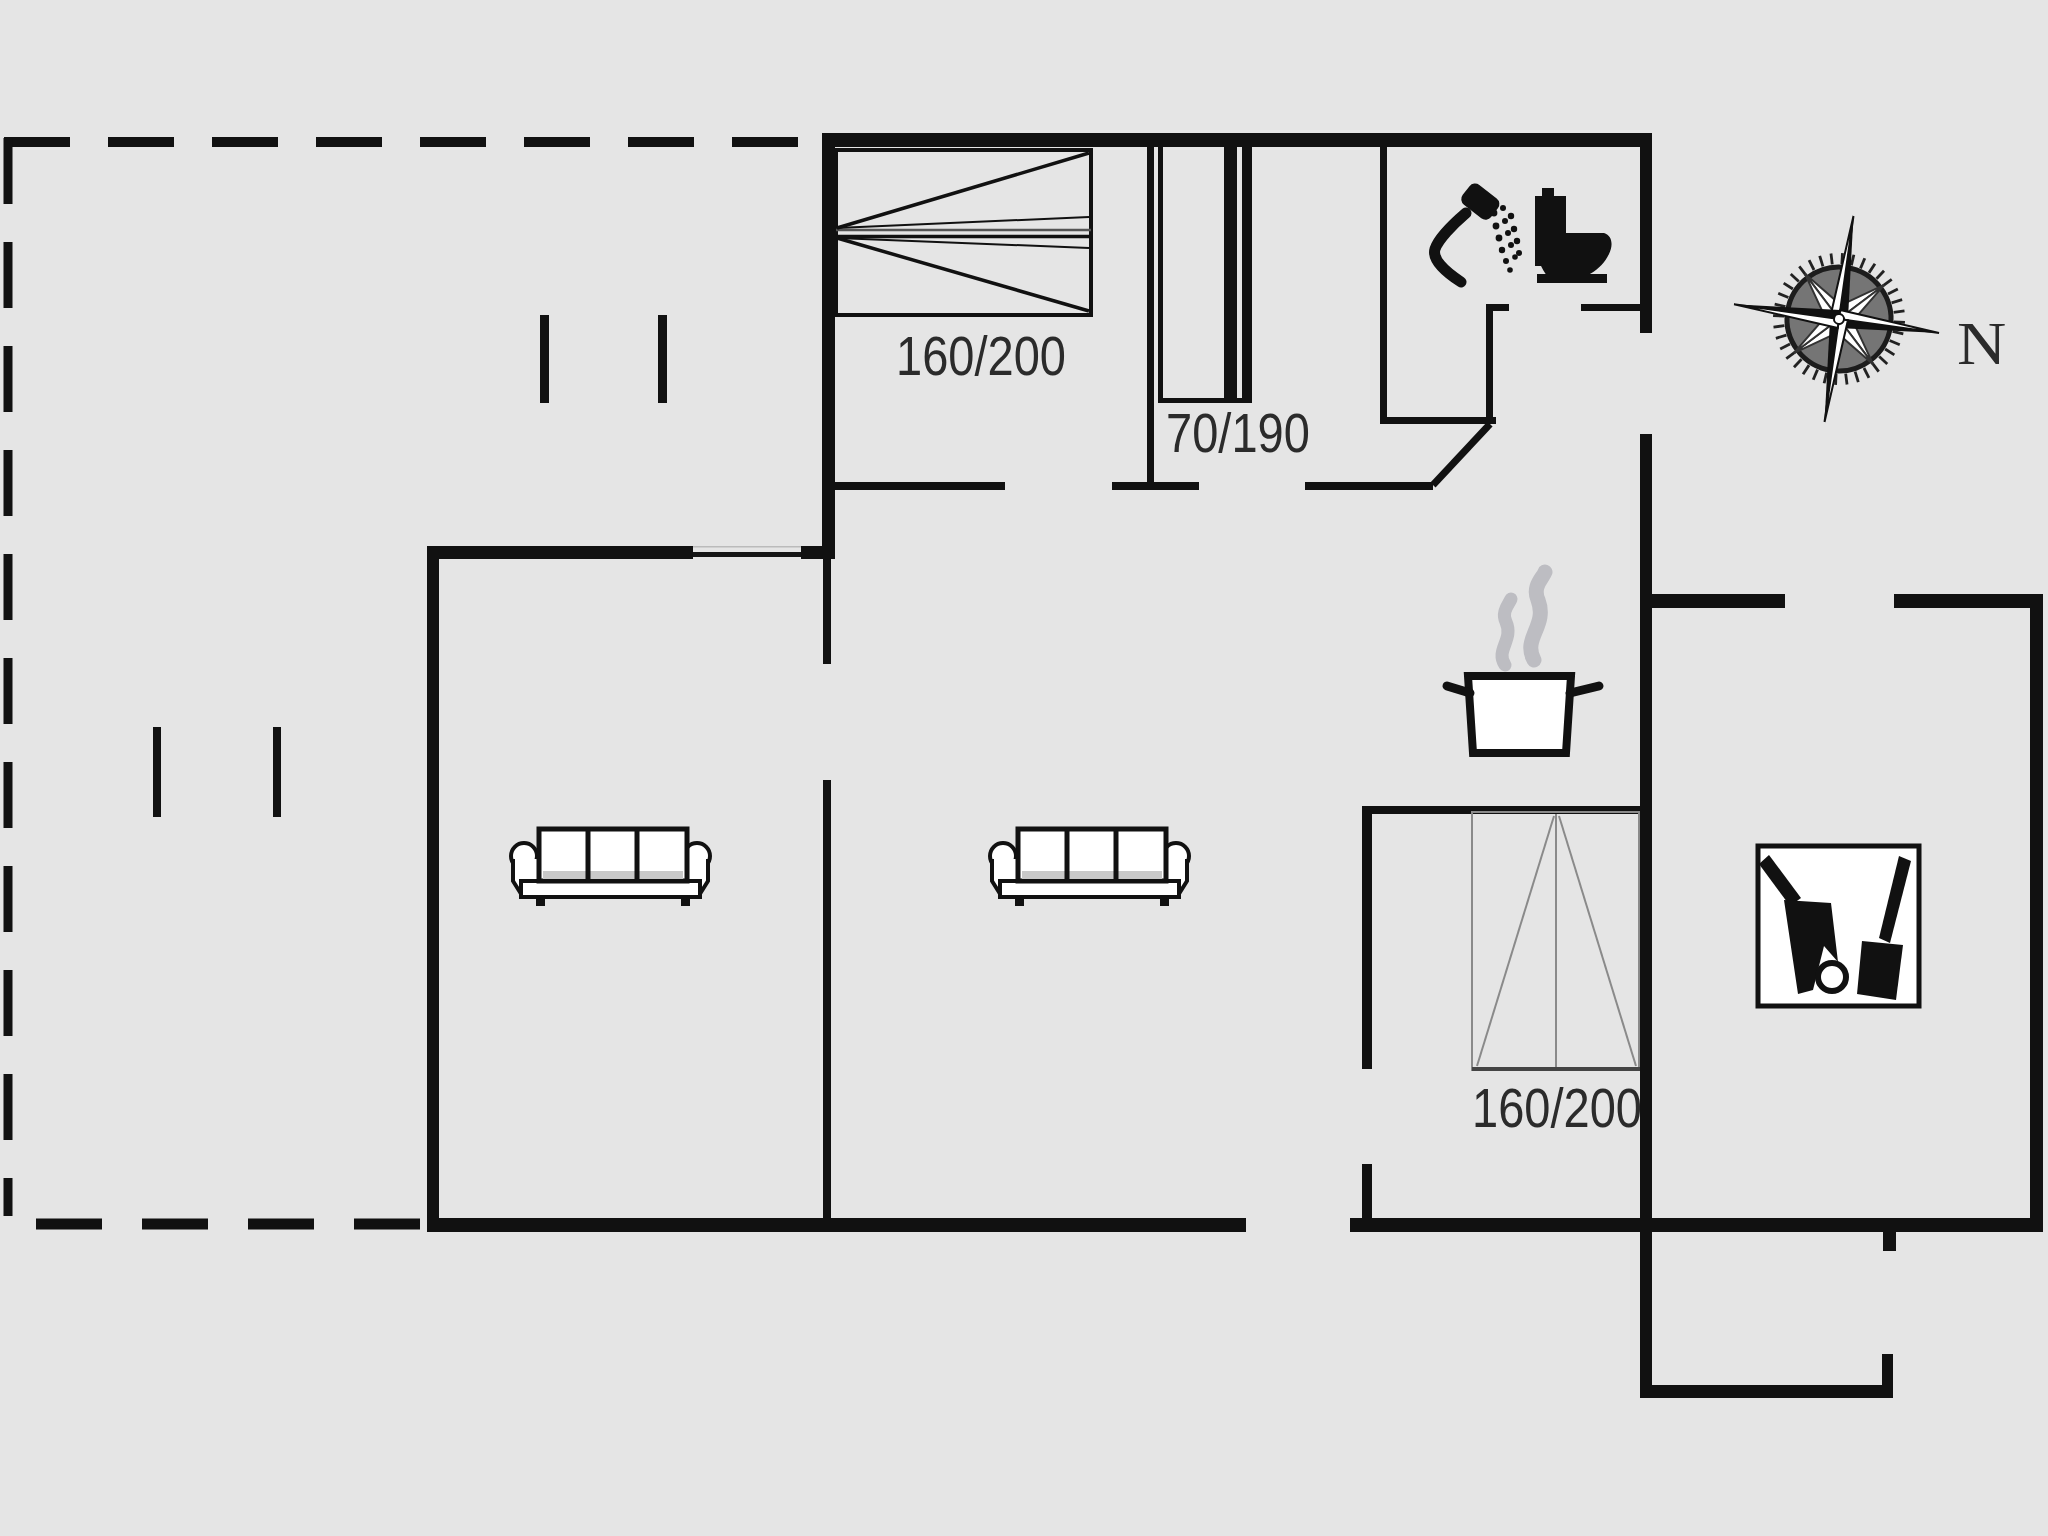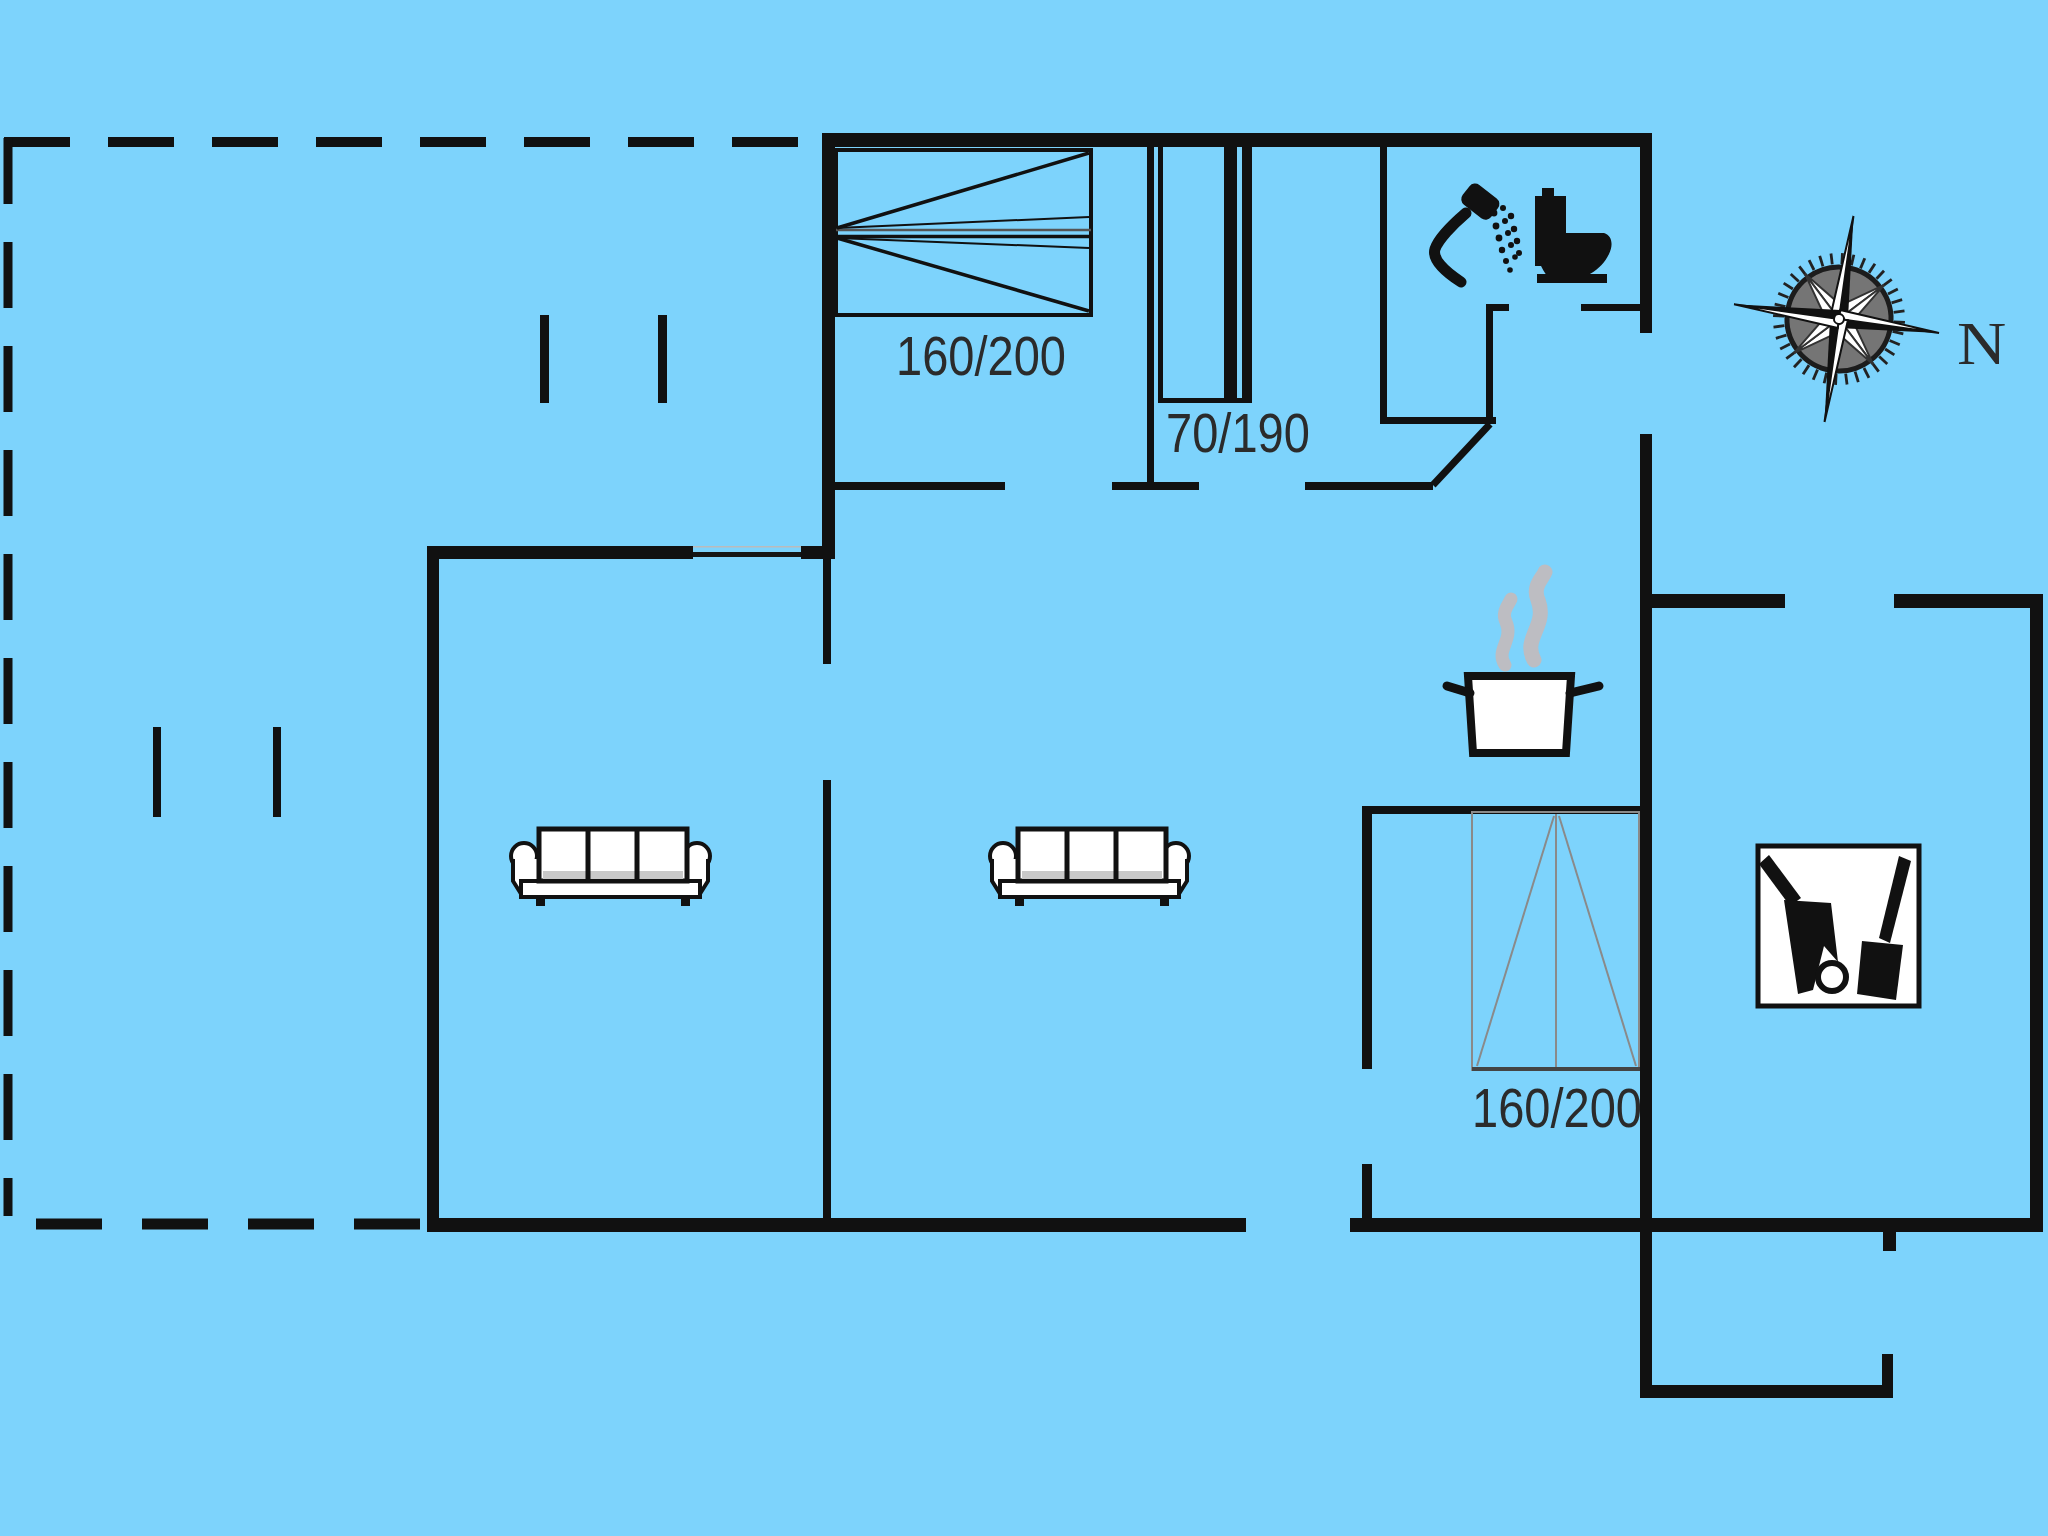--- a/index.html
+++ b/index.html
@@ -1,16 +1,16 @@
 <!DOCTYPE html>
 <html><head>
 <meta charset="utf-8">
 <style>
   html,body{margin:0;padding:0;background:#ffffff;}
-  .wrap{width:2048px;height:1536px;position:relative;overflow:hidden;background:#7dd3fc;}
+  .wrap{width:2048px;height:1536px;position:relative;overflow:hidden;background:#e5e5e5;}
   svg{display:block;}
   text{font-family:"Liberation Sans", sans-serif;fill:#2b2b2b;}
 </style>
 </head>
 <body>
 <div class="wrap">
 <svg width="2048" height="1536" viewBox="0 0 2048 1536">
 
 <rect x="14" y="150" width="410" height="1070" fill="none"></rect>
 

